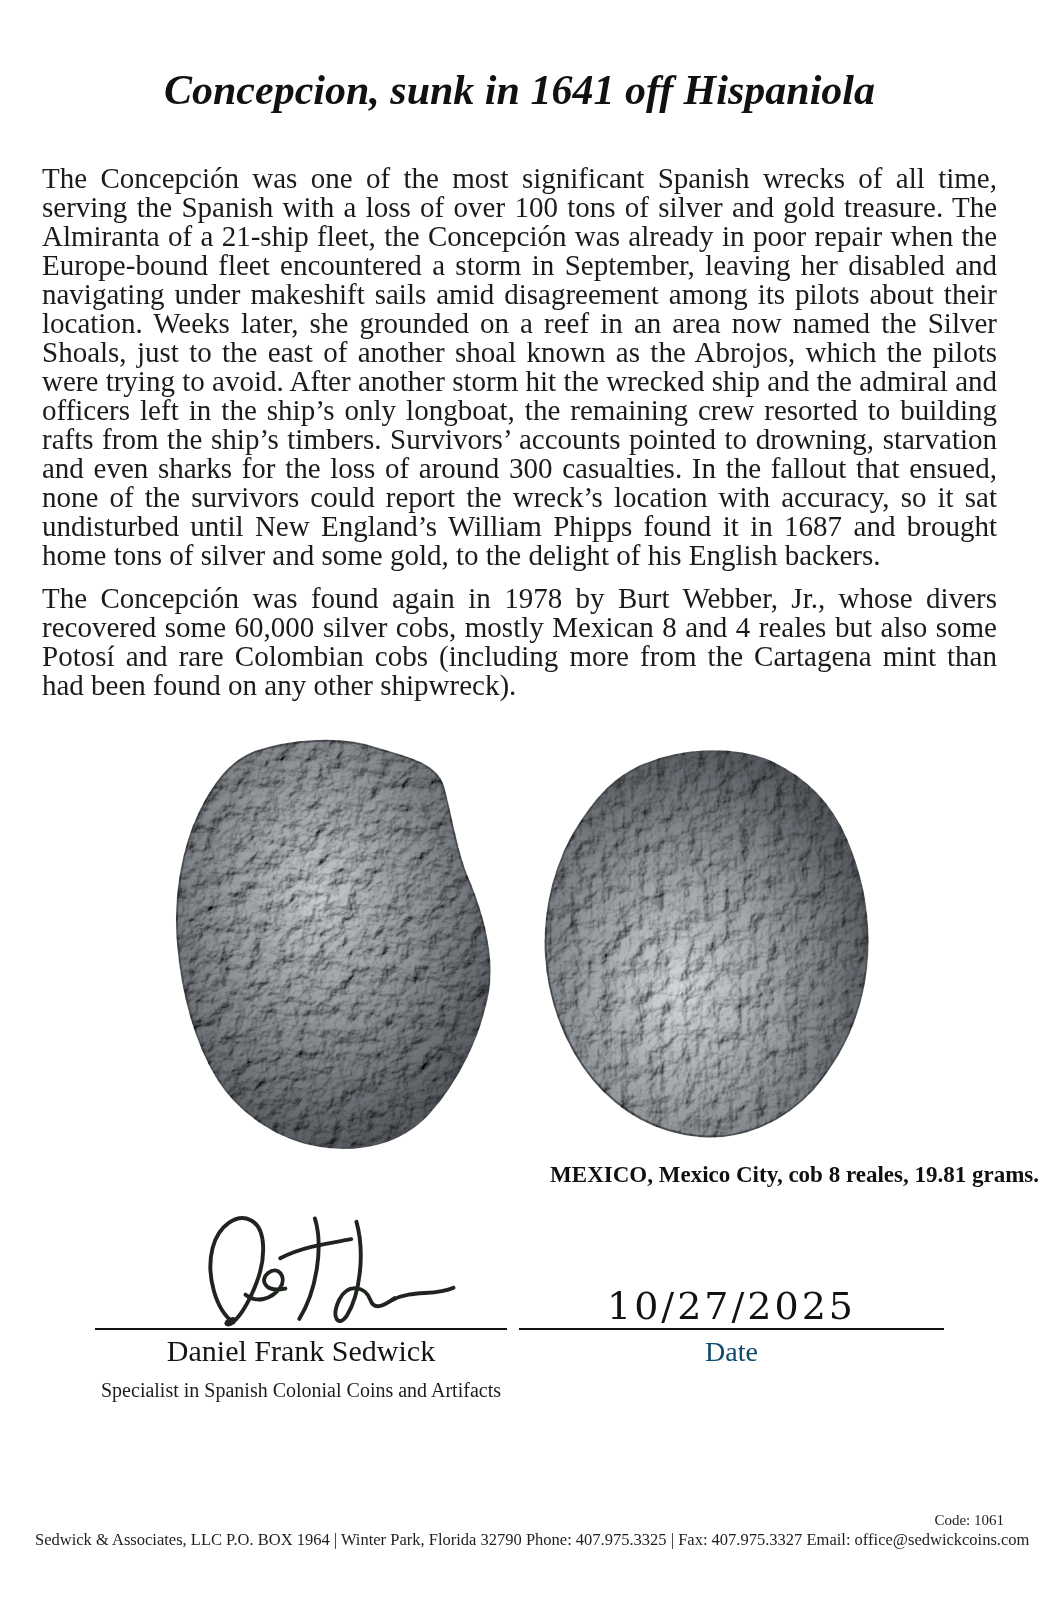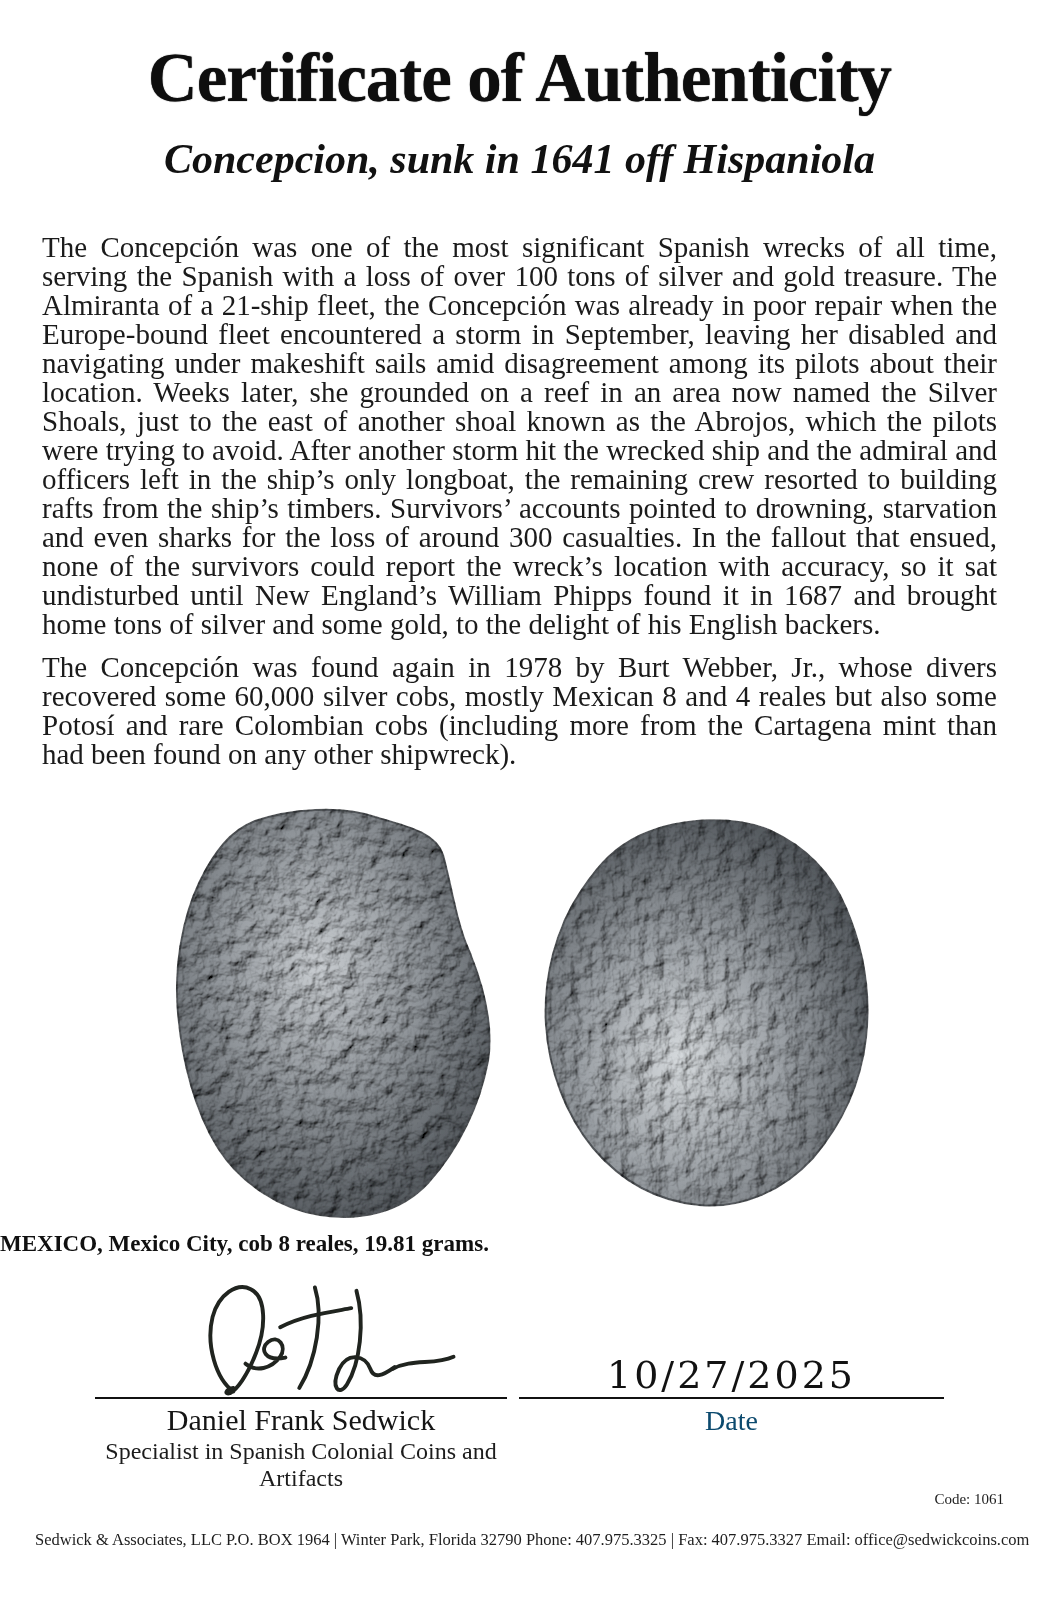--- a/index.html
+++ b/index.html
@@ -49,21 +49,21 @@
     margin-top:34px;
     display:flex;
     justify-content:center;
     align-items:center;
     gap:16px;
   }
   .coin-svg{ display:block; }
   
   .caption{
     margin-top:8px;
-    text-align:left;
+    text-align:right;
     font-weight:700;
     font-size:23px;
     color:#101010;
   }
   
   .sig-row{
     margin-top:18px;
     padding:0 95px 0 95px;
     display:flex;
     justify-content:space-between;
@@ -78,39 +78,38 @@
   }
   .signature-svg{ margin-bottom:-10px; }
   .date-value{
     font-family:"DejaVu Serif", serif;
     font-size:38px;
     letter-spacing:3px;
     color:#121212;
   }
   .rule{ border-top:2px solid #111; width:100%; }
   .sig-name{ margin-top:4px; font-size:30px; color:#151515; }
-  .sig-role{ margin-top:1px; font-size:24px; color:#1c1c1c; }
+  .sig-role{ margin-top:11px; font-size:20px; color:#1c1c1c; }
   .date-label{ margin-top:6px; font-size:28px; color:#0c4a6e; }
   
   .footer{
     position:absolute;
     left:35px; right:35px; bottom:50px;
     color:#1d1d1d;
     text-align:right;
   }
   .footer-code{ font-size:15px; }
-  .footer-address{ margin-top:22px; font-size:16.5px; white-space:nowrap; }
+  .footer-address{ margin-top:1px; font-size:16.5px; white-space:nowrap; }
 </style>
 </head>
 <body>
 
 <div class="page">
 
   <div class="header">
-    <h1 class="title">Certificate of Authenticity</h1>
     <div class="subtitle">Concepcion, sunk in 1641 off Hispaniola</div>
   </div>
 
   <div class="bodycopy">
     <p class="body-para">The Concepción was one of the most significant Spanish wrecks of all time, serving the Spanish with a loss of over 100 tons of silver and gold treasure. The Almiranta of a 21-ship fleet, the Concepción was already in poor repair when the Europe-bound fleet encountered a storm in September, leaving her disabled and navigating under makeshift sails amid disagreement among its pilots about their location. Weeks later, she grounded on a reef in an area now named the Silver Shoals, just to the east of another shoal known as the Abrojos, which the pilots were trying to avoid. After another storm hit the wrecked ship and the admiral and officers left in the ship’s only longboat, the remaining crew resorted to building rafts from the ship’s timbers. Survivors’ accounts pointed to drowning, starvation and even sharks for the loss of around 300 casualties. In the fallout that ensued, none of the survivors could report the wreck’s location with accuracy, so it sat undisturbed until New England’s William Phipps found it in 1687 and brought home tons of silver and some gold, to the delight of his English backers.</p>
     <p class="body-para">The Concepción was found again in 1978 by Burt Webber, Jr., whose divers recovered some 60,000 silver cobs, mostly Mexican 8 and 4 reales but also some Potosí and rare Colombian cobs (including more from the Cartagena mint than had been found on any other shipwreck).</p>
   </div>
 
   <div class="coins">
 

